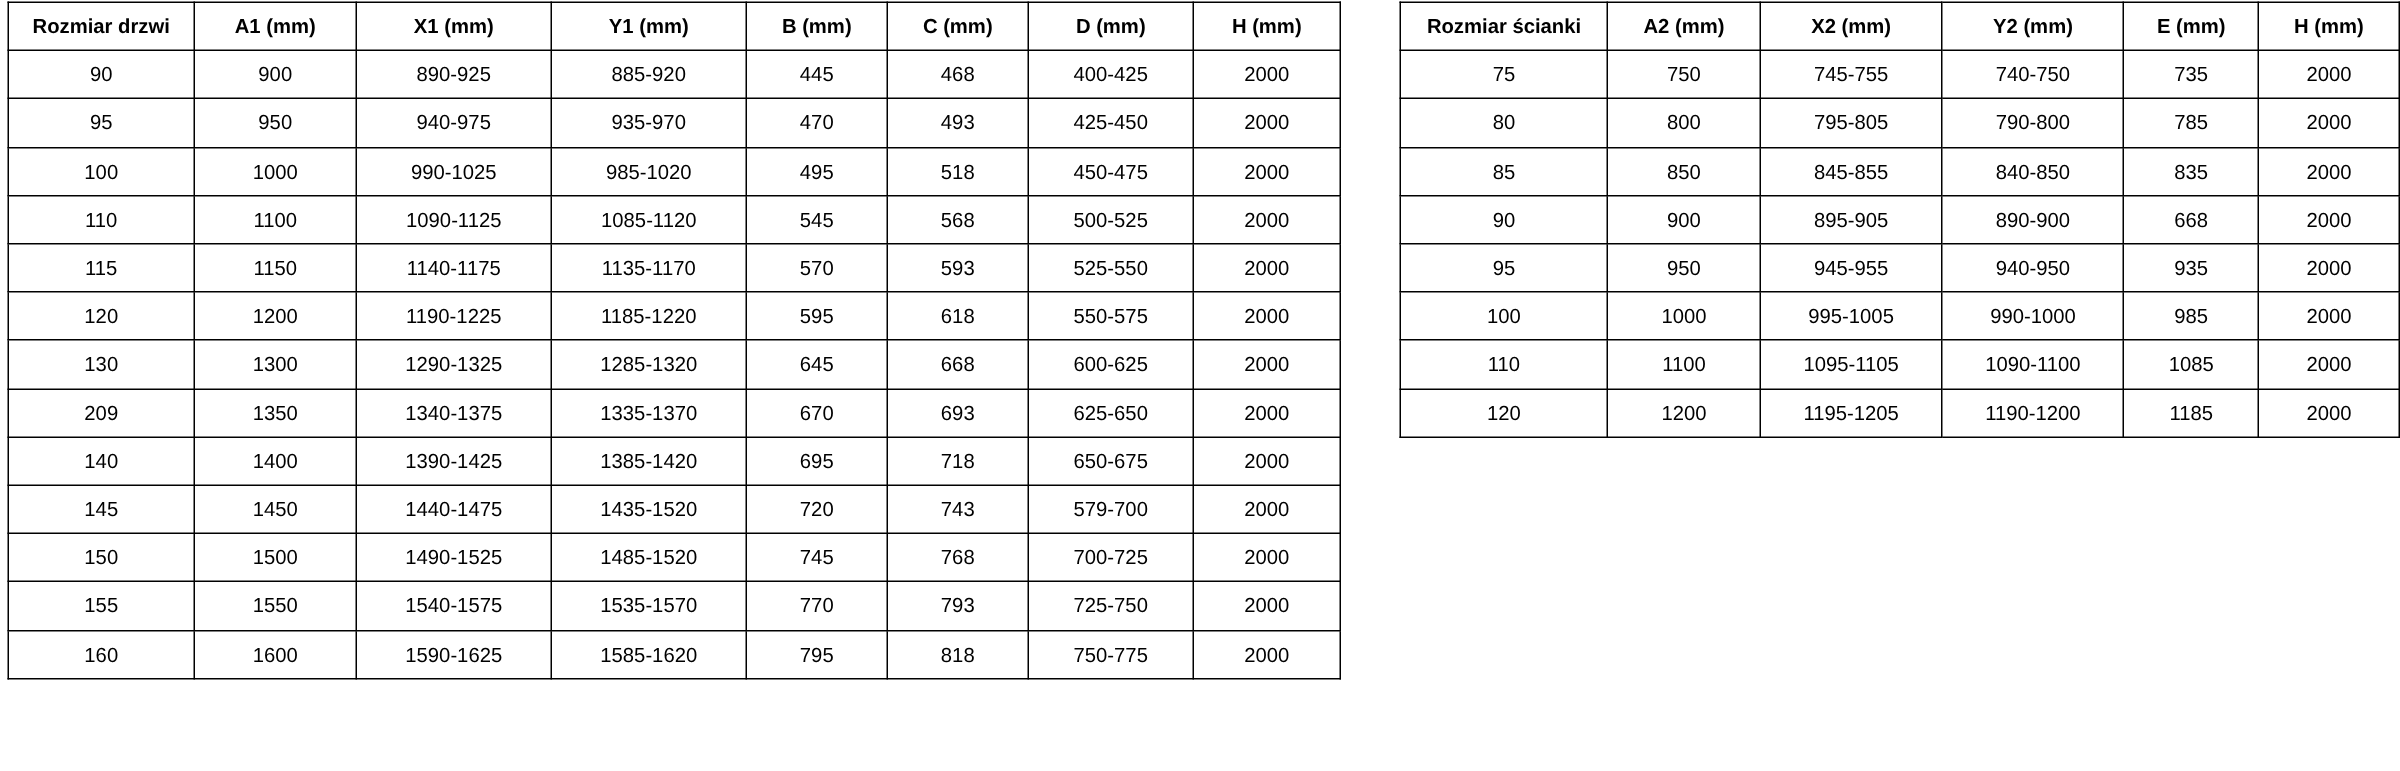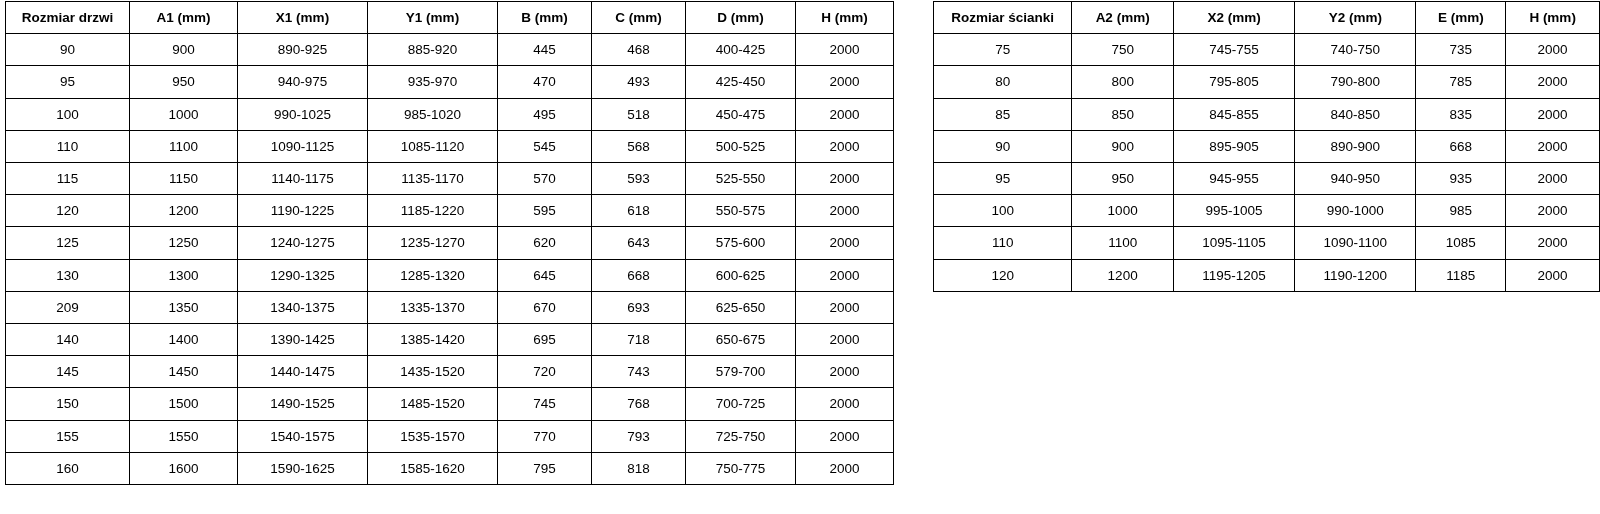--- a/index.html
+++ b/index.html
@@ -156,30 +156,20 @@
             <td>120</td>
             <td>1200</td>
             <td>1190-1225</td>
             <td>1185-1220</td>
             <td>595</td>
             <td>618</td>
             <td>550-575</td>
             <td>2000</td>
           </tr>
           <tr>
-            <td>125</td>
-            <td>1250</td>
-            <td>1240-1275</td>
-            <td>1235-1270</td>
-            <td>620</td>
-            <td>643</td>
-            <td>575-600</td>
-            <td>2000</td>
-          </tr>
-          <tr>
             <td>130</td>
             <td>1300</td>
             <td>1290-1325</td>
             <td>1285-1320</td>
             <td>645</td>
             <td>668</td>
             <td>600-625</td>
             <td>2000</td>
           </tr>
           <tr>

